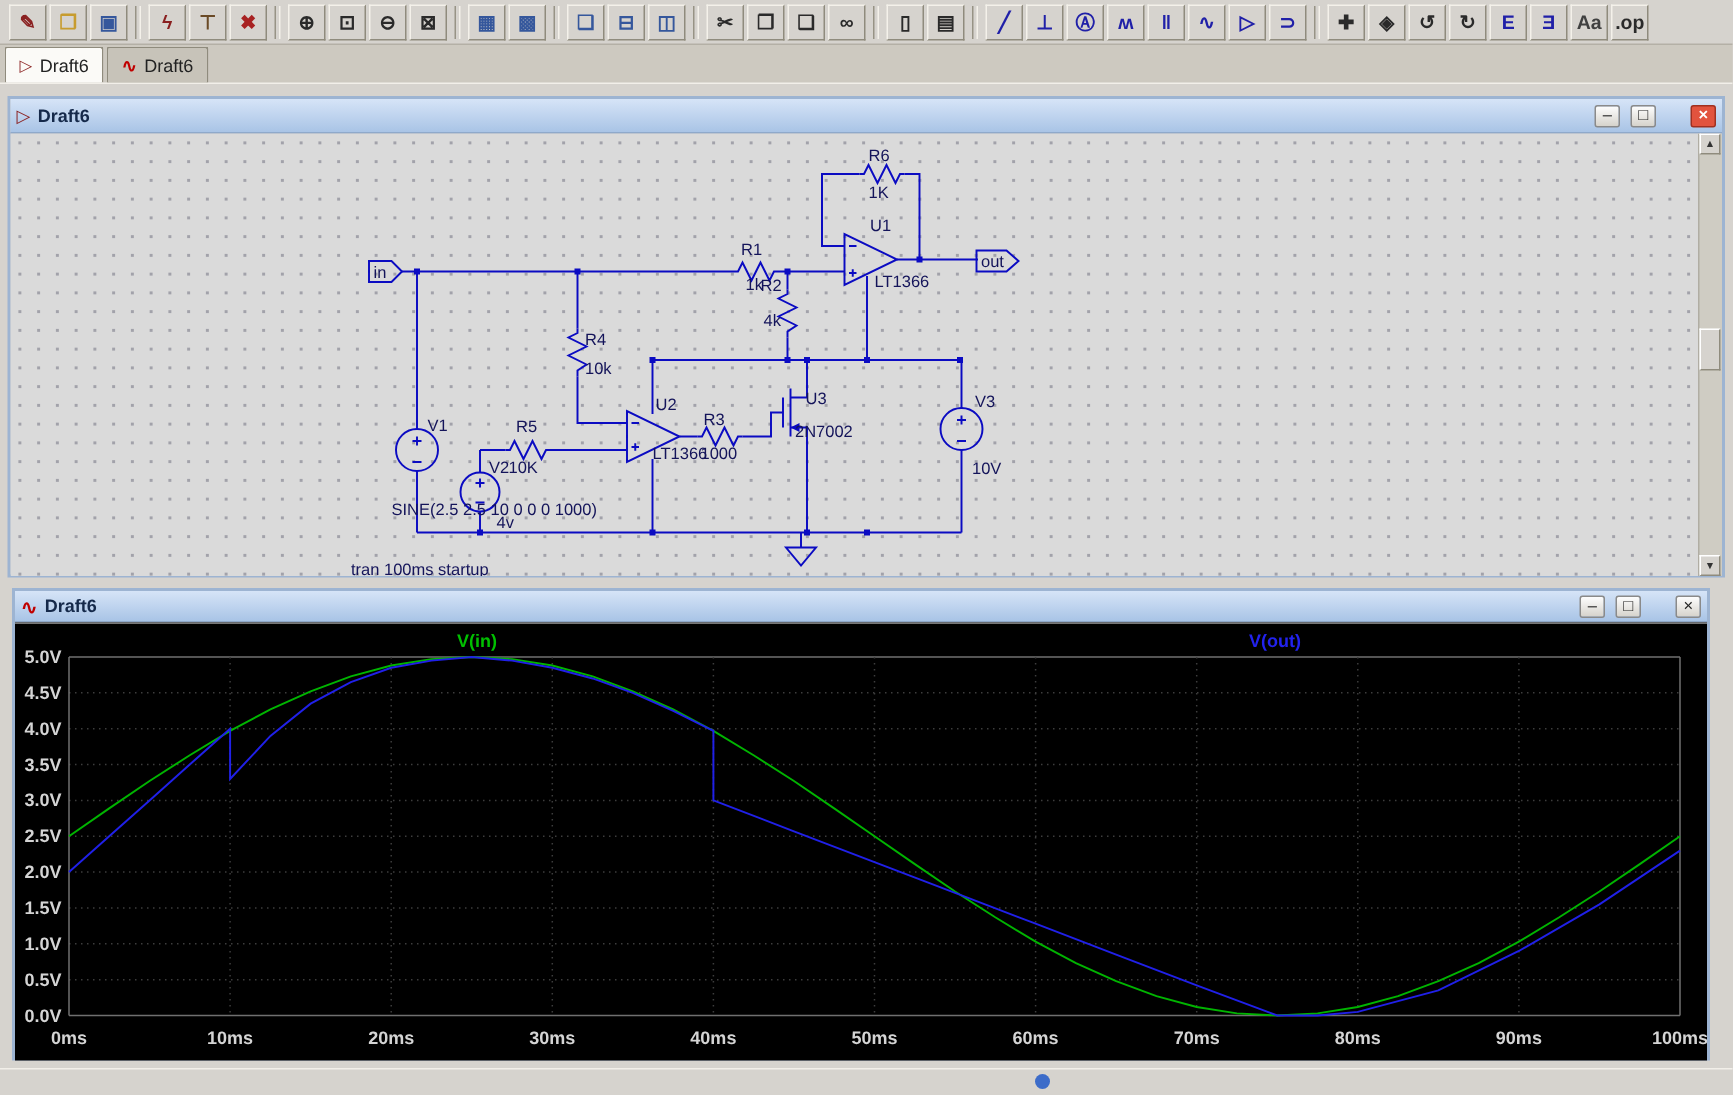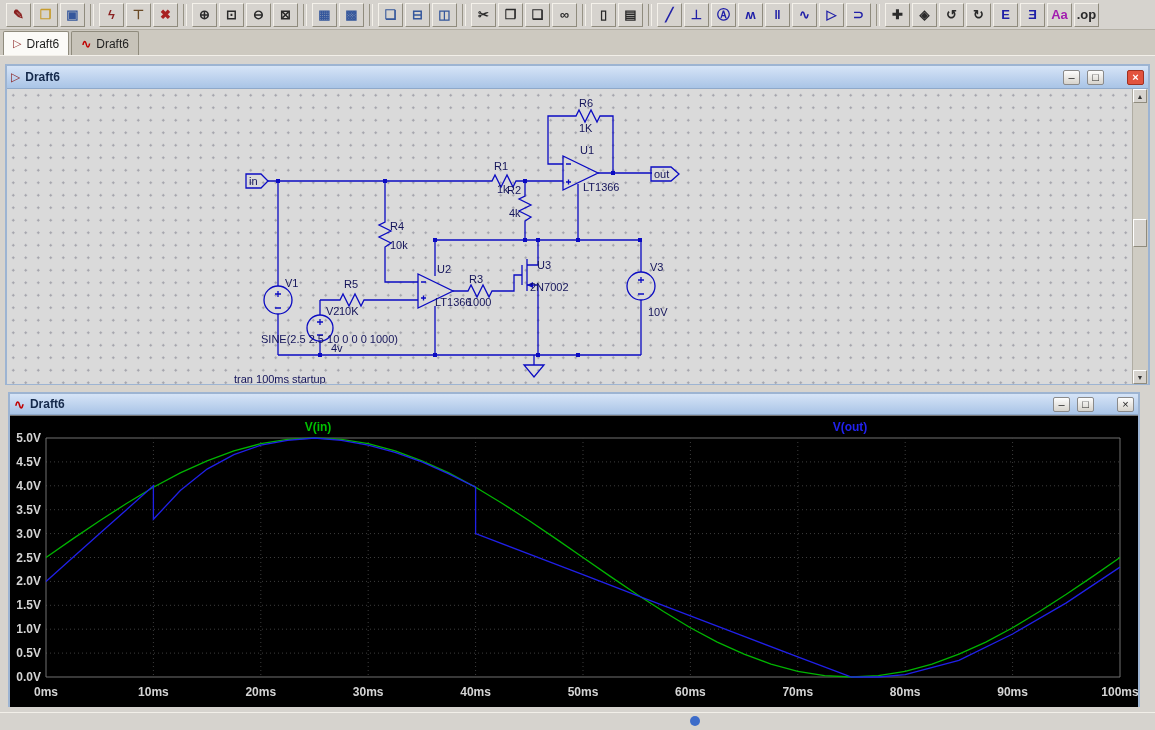--- a/index.html
+++ b/index.html
@@ -94,21 +94,21 @@
     <span class="tbtn" title="inductor-icon" style="color: rgb(32, 32, 168);">∿</span>
     <span class="tbtn" title="diode-icon" style="color: rgb(32, 32, 168);">▷</span>
     <span class="tbtn" title="component-icon" style="color: rgb(32, 32, 168);">⊃</span>
     <span class="tsep"></span>
     <span class="tbtn" title="move-icon" style="color: rgb(42, 42, 42);">✚</span>
     <span class="tbtn" title="drag-icon" style="color: rgb(42, 42, 42);">◈</span>
     <span class="tbtn" title="undo-icon" style="color: rgb(42, 42, 42);">↺</span>
     <span class="tbtn" title="redo-icon" style="color: rgb(42, 42, 42);">↻</span>
     <span class="tbtn" title="rotate-icon" style="color: rgb(32, 32, 168);">E</span>
     <span class="tbtn" title="mirror-icon" style="color: rgb(32, 32, 168);">Ǝ</span>
-    <span class="tbtn" title="text-icon" style="color: #a21caf;">Aa</span>
+    <span class="tbtn" title="text-icon" style="color: #404040;">Aa</span>
     <span class="tbtn" title="spice-directive-icon" style="color: rgb(42, 42, 42);">.op</span>
   </div>
 
 <div class="tabbar">
   <div class="tab active">
     <span class="tabicon-sch">▷</span>
     <span>Draft6</span>
   </div>
   <div class="tab inactive">
     <span class="tabicon-wav">∿</span>

